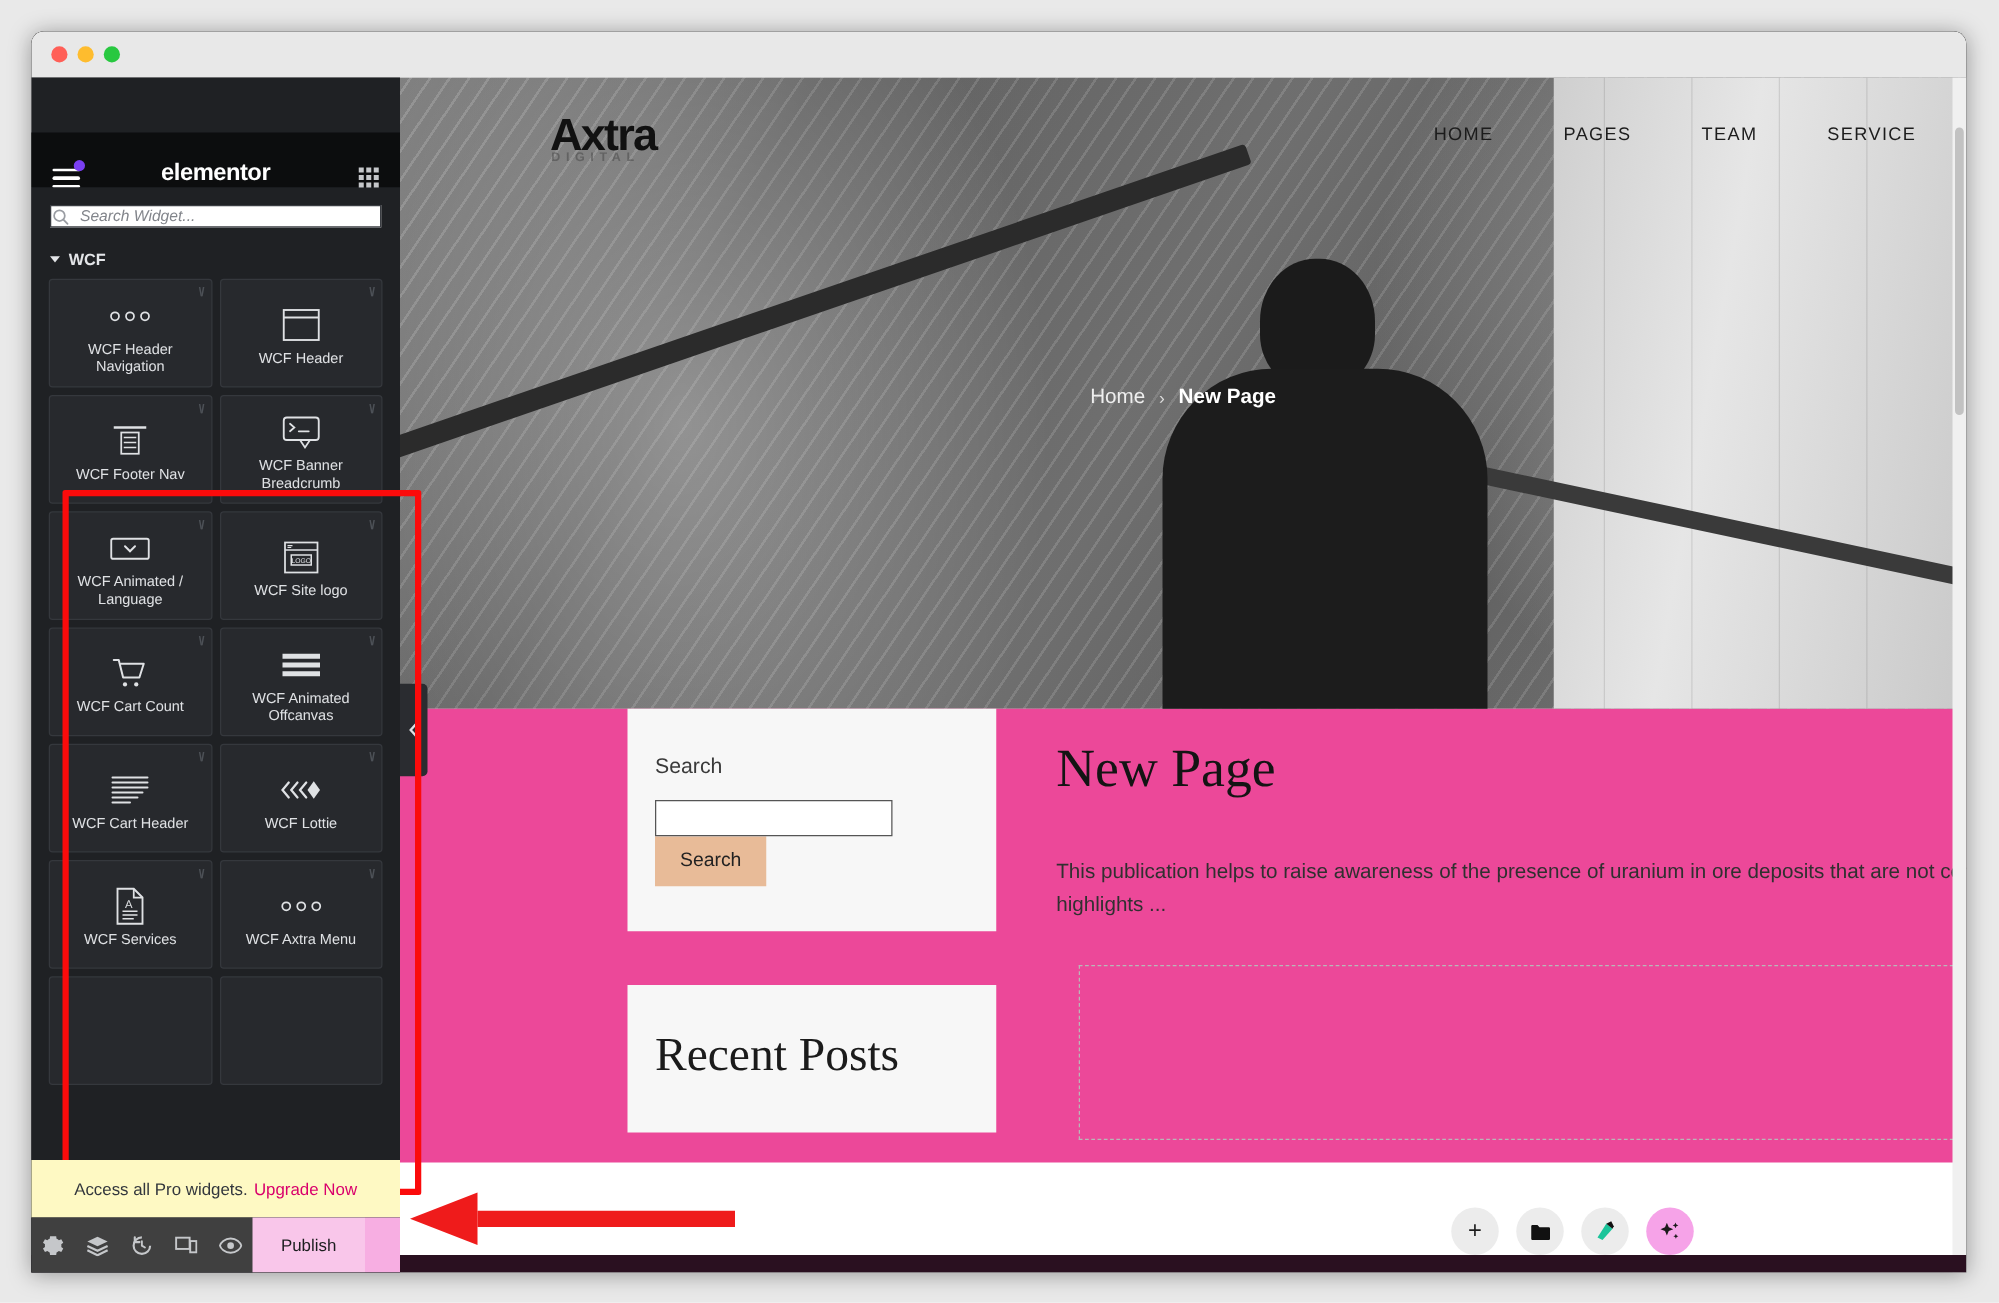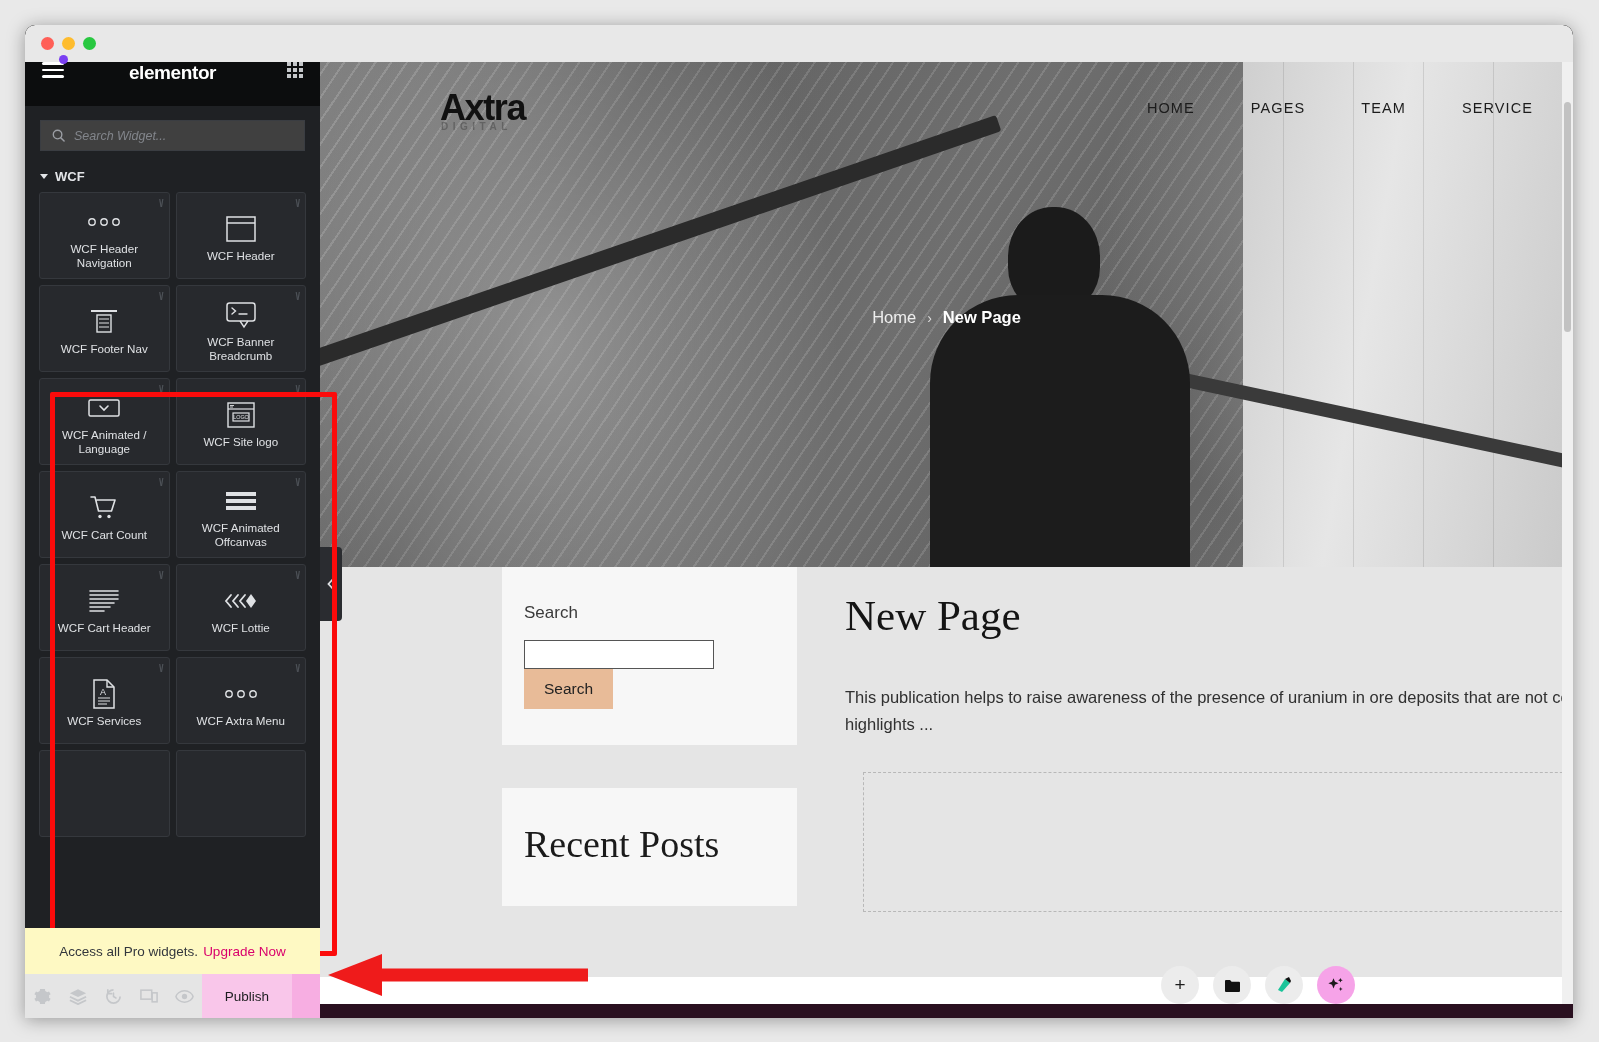--- a/index.html
+++ b/index.html
@@ -35,22 +35,22 @@
   
   #panel {
     position: absolute; left: 0; top: 0;
     width: 295px; height: 956px;
     background: #1f2124;
     display: flex; flex-direction: column;
     z-index: 30;
   }
   #panel-header {
     height: 44px; background: #0c0d0e;
-    display: flex; align-items: flex-start; justify-content: space-between;
-    padding: 0 17px; position: relative;
+    display: flex; align-items: flex-end; justify-content: space-between;
+    padding: 0 17px; position: relative; margin-top: 44px;
   }
   .hamburger { width: 22px; display: flex; flex-direction: column; gap: 4px; cursor: pointer; position: relative;}
   .hamburger span { display:block; height: 2.5px; background:#fff; border-radius:2px;}
   .hamburger .dot {
     position: absolute; right: -4px; top: -7px;
     width: 9px; height: 9px; border-radius: 50%; background: #7a3ff2;
   }
   #elementor-logo {
     position:absolute; left:0; right:0; text-align:center;
     color:#fff; font-size:19px; font-weight:700; letter-spacing:-.4px;
@@ -64,22 +64,22 @@
     flex: 1; display:flex; align-items:center; justify-content:center;
     color:#b0b3b8; font-size: 12.5px; cursor: pointer;
     border-bottom: 2.5px solid transparent;
   }
   .ptab.active { color:#fff; border-bottom-color:#fff; }
 
   #panel-scroll { flex:1; overflow:hidden; position:relative; background:#1f2124; }
 
   .search-wrap { padding: 14px 15px 0 15px; }
   .search-box {
-    height: 31px; background:#404040; border:1px solid #3a3d42;
-    display:flex; align-items:center; gap:9px; padding: 0 11px;
+    height: 18px; background:#ffffff; border:1px solid #3a3d42;
+    display:flex; align-items:center; gap:9px; padding: 0 1px;
   }
   .search-box svg { flex: 0 0 auto; }
   .search-box input {
     flex:1; background:transparent; border:0; outline:0;
     color:#8b8e94; font-size:12.5px; font-style: italic;
     font-family:"Liberation Sans", sans-serif;
   }
   .search-box input::placeholder { color:#82858b; font-style: italic;}
 
   .notice {
@@ -124,21 +124,21 @@
   #pro-strip {
     position:absolute; left:0; bottom:44px; width:295px; height:46px;
     background:#fef9c3; display:flex; align-items:center; justify-content:center;
     font-size:13.5px; color:#33373d; z-index:41;
   }
   #pro-strip a { color:#d9006c; margin-left:5px; text-decoration:none; }
 
   
   #panel-footer {
     position:absolute; left:0; bottom:0; width:295px; height:44px;
-    background:#e5e5e5; display:flex; align-items:flex-end; z-index:42;
+    background:#404040; display:flex; align-items:flex-end; z-index:42;
   }
   .fbtn {
     width:40px; height:44px; display:flex;align-items:center;justify-content:center;
     color:#c5c7ca; cursor:pointer;
   }
   #publish-btn {
     margin-left:auto; height:44px; width:101px;
     background:#f9c6ea; color:#1c1d1f; font-size:13.5px;
     display:flex;align-items:center;justify-content:center; cursor:pointer;
   }
@@ -227,21 +227,21 @@
     font-size:89px; line-height:1; letter-spacing:-1px;
   }
   #hero-crumb{
     margin-top:18px; display:flex; align-items:center; justify-content:center;
     gap:11px; color:#eee; font-size:16.5px;
   }
   #hero-crumb .cur{ color:#fff; font-weight:700;}
   #hero-crumb .sep{ color:#ddd; font-size:14px;}
 
   
-  #page-body{ position:relative; background:#e5e5e5; height:410px;text-decoration:underline; }
+  #page-body{ position:relative; background:#ec4899; height:363px;text-decoration:underline; }
   #sidebar-col{
     position:absolute; left:182px; top:0; width:295px;
   }
   .swidget{ background:#f7f7f7; padding: 36px 22px; }
   .swidget .stitle{ font-size:17px; color:#3a3a3a; margin-bottom:17px;}
   .swidget input[type=text]{
     width:190px; height:29px; border:1px solid #555; background:#fff;
     outline:none; padding:0 7px; font-family:"Liberation Sans", sans-serif;
   }
   .swidget .sbtn{

